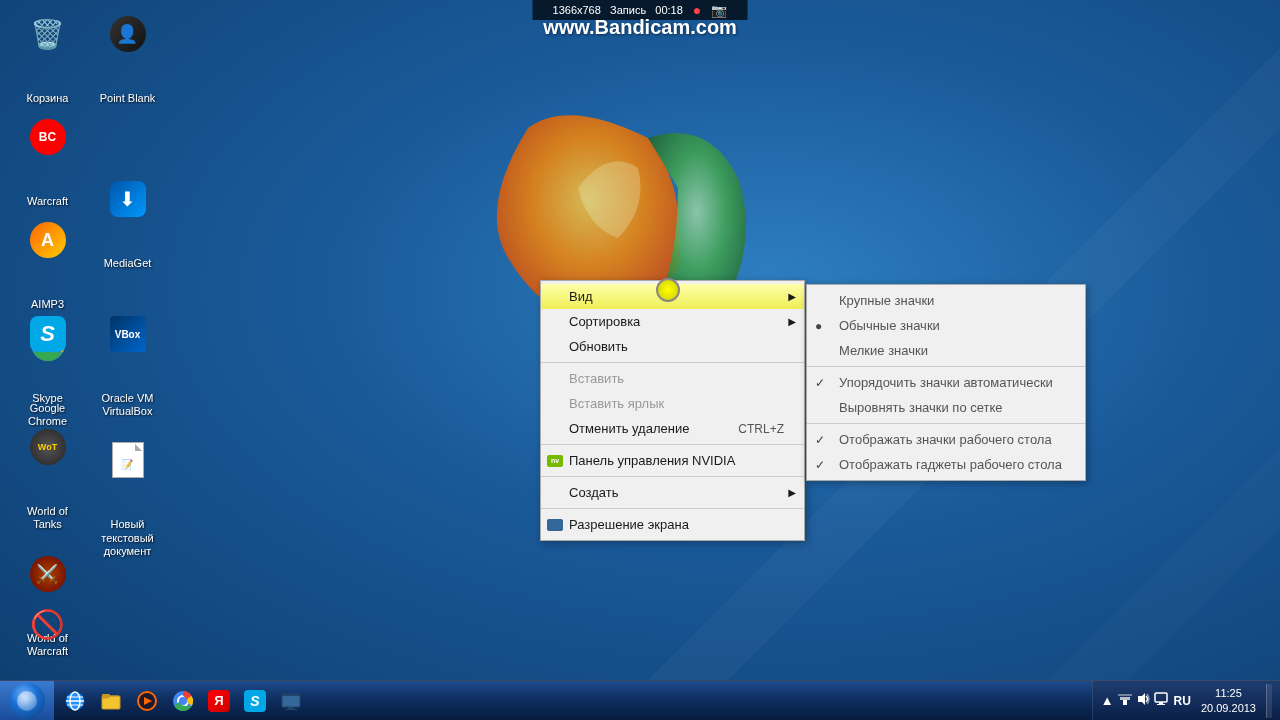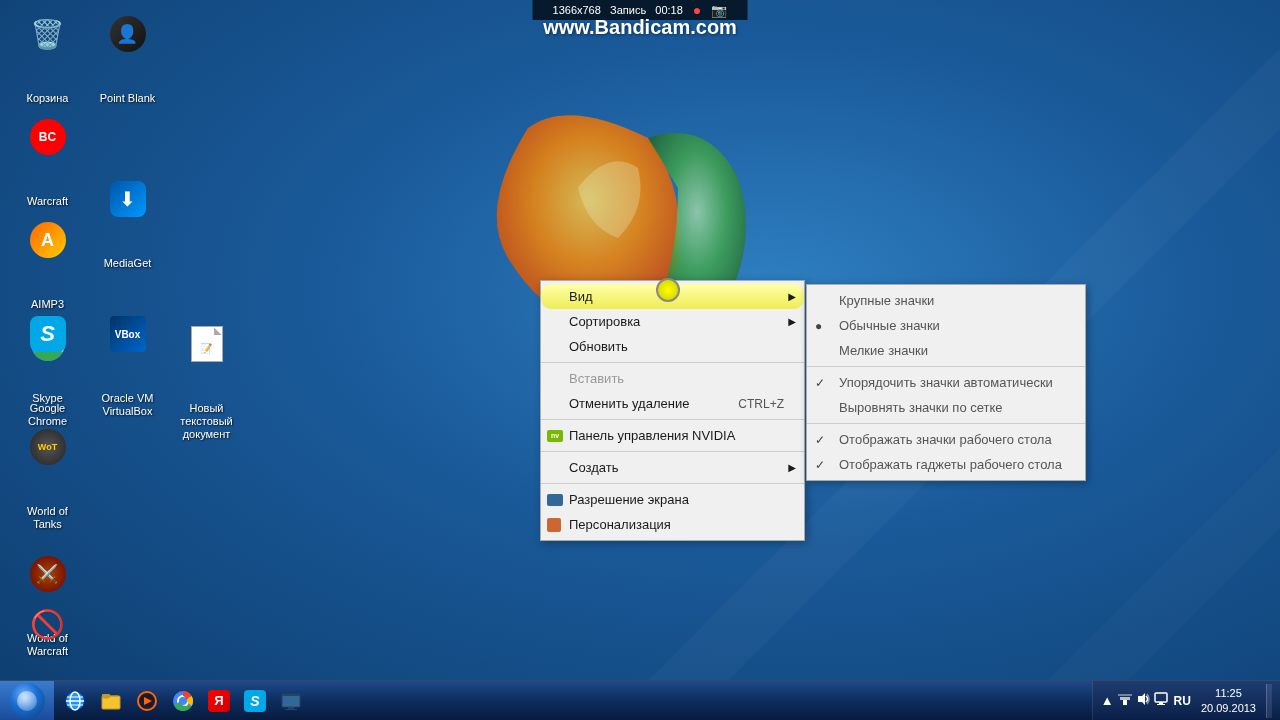--- a/index.html
+++ b/index.html
@@ -100,21 +100,20 @@
 
     .menu-item {
       display: flex;
       align-items: center;
       padding: 5px 20px 5px 28px;
       font-size: 13px;
       color: #1a1a1a;
       cursor: pointer;
       position: relative;
       white-space: nowrap;
-      border-radius: 10px;
     }
     .menu-item .arrow {
       position: absolute;
       right: 8px;
       font-size: 10px;
     }
     .menu-item .shortcut {
       position: absolute;
       right: 20px;
       color: #555;
@@ -510,21 +509,21 @@
     </div>
 
     <div class="icon-item" style="margin-top:10px;">
       <div class="icon-img">
         <div style="width:36px;height:36px;border-radius:50%;background:radial-gradient(#aa4400,#660000);display:flex;align-items:center;justify-content:center;font-size:18px;">⚔️</div>
       </div>
       <span class="icon-label">World of Warcraft</span>
     </div>
   </div>
 
-  <div style="position:absolute; top:310px; left:90px; display:flex; flex-direction:row; gap:4px;">
+  <div style="position:absolute; top:310px; left:90px; display:flex; flex-direction:column; gap:4px;">
 
     <div class="icon-item">
       <div class="icon-img">
         <div class="vbox-icon">
           <span>VBox</span>
         </div>
       </div>
       <span class="icon-label">Oracle VM VirtualBox</span>
     </div>
 
@@ -594,20 +593,23 @@
     <div class="menu-item">
       <span>Обновить</span>
     </div>
 
     <div class="menu-separator"></div>
 
     <div class="menu-item disabled">
       <span>Вставить</span>
     </div>
 
+    <div class="menu-item disabled">
+      <span>Вставить ярлык</span>
+    </div>
 
     <div class="menu-item">
       <span>Отменить удаление</span>
       <span class="shortcut">CTRL+Z</span>
     </div>
 
     <div class="menu-separator"></div>
 
     <div class="menu-item">
       <div class="nvidia-icon">nv</div>
@@ -622,24 +624,20 @@
     </div>
 
     <div class="menu-separator"></div>
 
     <div class="menu-item">
       <div class="screen-icon"></div>
       <span>Разрешение экрана</span>
     </div>
 
 
-    <div class="menu-item">
-      <div class="personal-icon"></div>
-      <span>Персонализация</span>
-    </div>
 
   </div>
 
   <div class="cursor-circle"></div>
 
   <div class="taskbar">
 
     <div class="start-button">
       <div class="start-orb">
         <div class="start-orb-inner"></div>

